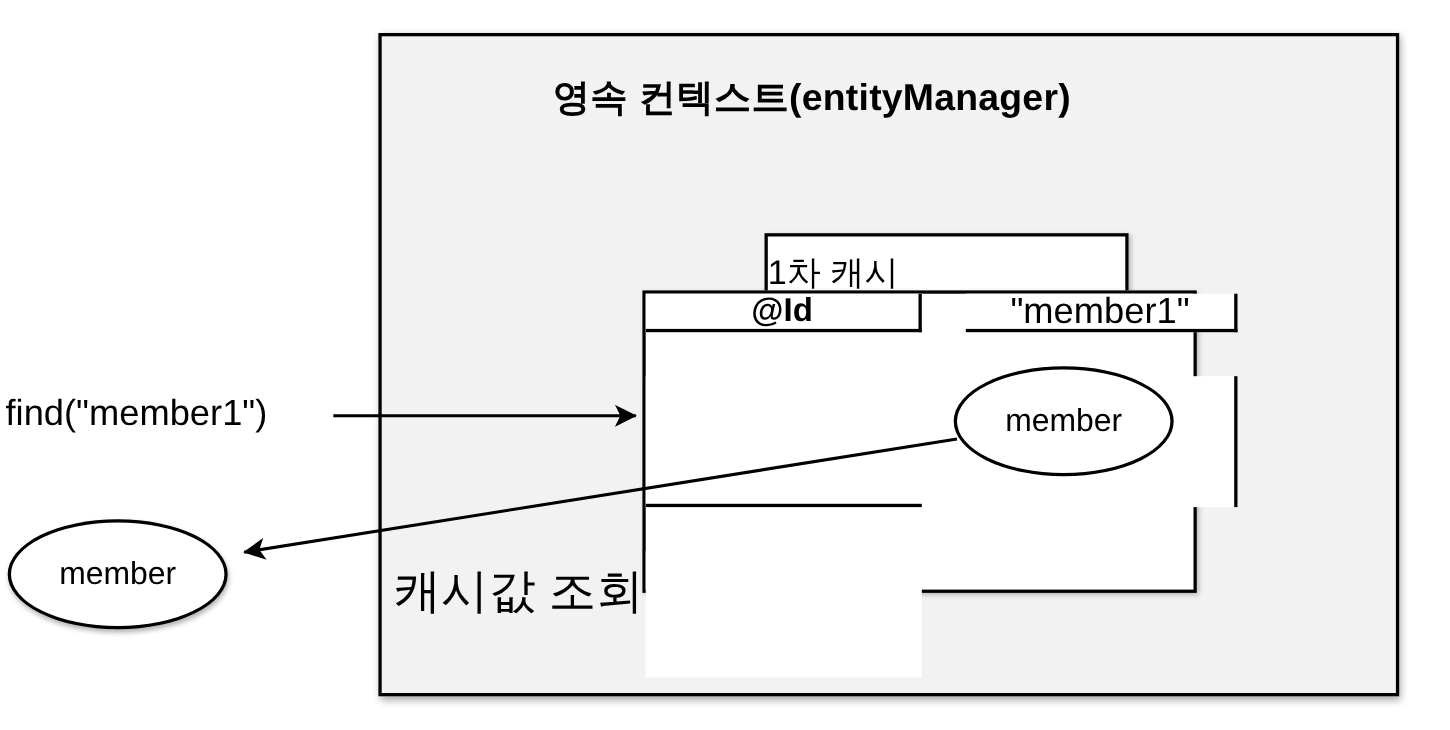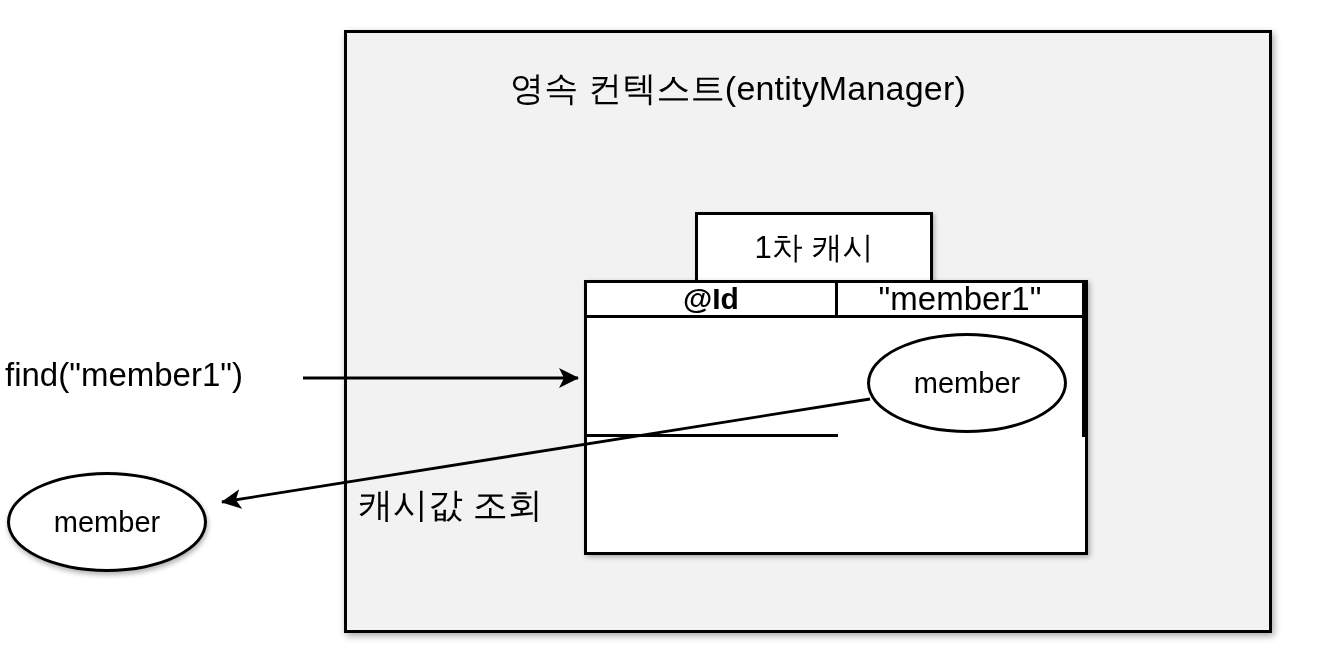--- a/index.html
+++ b/index.html
@@ -25,45 +25,46 @@
     background:var(--context-fill);
     border:3px solid var(--line);
     box-shadow:2px 3px 7px rgba(0,0,0,0.35);
   }
   .context-title{
     position:absolute;
     left:344px; top:66px;
     width:788px;
     text-align:center;
     font-size:34px;
-    font-weight:400;
+    font-weight:700;
     letter-spacing:0.2px;
   }
   
   .cache-label-box{
     position:absolute;
     left:695px; top:212px;
-    width:238px; height:71px;
+    width:331px; height:71px;
     background:var(--cell-fill);
     border:3px solid var(--line);
-    display:flex; align-items:center; justify-content:center;
+    display:flex; align-items:center; 
     font-size:31px;
     box-shadow:2px 2px 4px rgba(0,0,0,0.25);
   }
   
   .cache-table{
     position:absolute;
-    left:584px; top:280px;
+    left:584px; top:264px;
     width:504px; height:275px;
     background:var(--cell-fill);
     border:3px solid var(--line);
     display:grid;
     grid-template-columns:251px 247px;
     grid-template-rows:35px 119px 115px;
     box-shadow:2px 2px 5px rgba(0,0,0,0.3);
+    gap:40px;
   }
   .cell{
     display:flex; align-items:center; justify-content:center;
     background:var(--cell-fill);
   }
   .cell.b-r{border-right:3px solid var(--line);}
   .cell.b-b{border-bottom:3px solid var(--line);}
   .cell.hdr{font-weight:700; font-size:30px;}
   .cell.id-val{font-size:33px;}
   
@@ -81,22 +82,22 @@
   .oval.entity-oval{left:867px; top:333px; box-shadow:none;}
   .oval.result-oval{left:7px; top:472px;}
   
   .find-label{
     position:absolute;
     left:5px; top:356px;
     font-size:33px;
   }
   .lookup-label{
     position:absolute;
-    left:358px; top:482px;
-    font-size:35px;
+    left:358px; top:509px;
+    font-size:43px;
   }
   .arrow-layer{
     position:absolute;
     left:0; top:0;
     width:1318px; height:664px;
     pointer-events:none;
   }
 </style>
 </head>
 <body>

